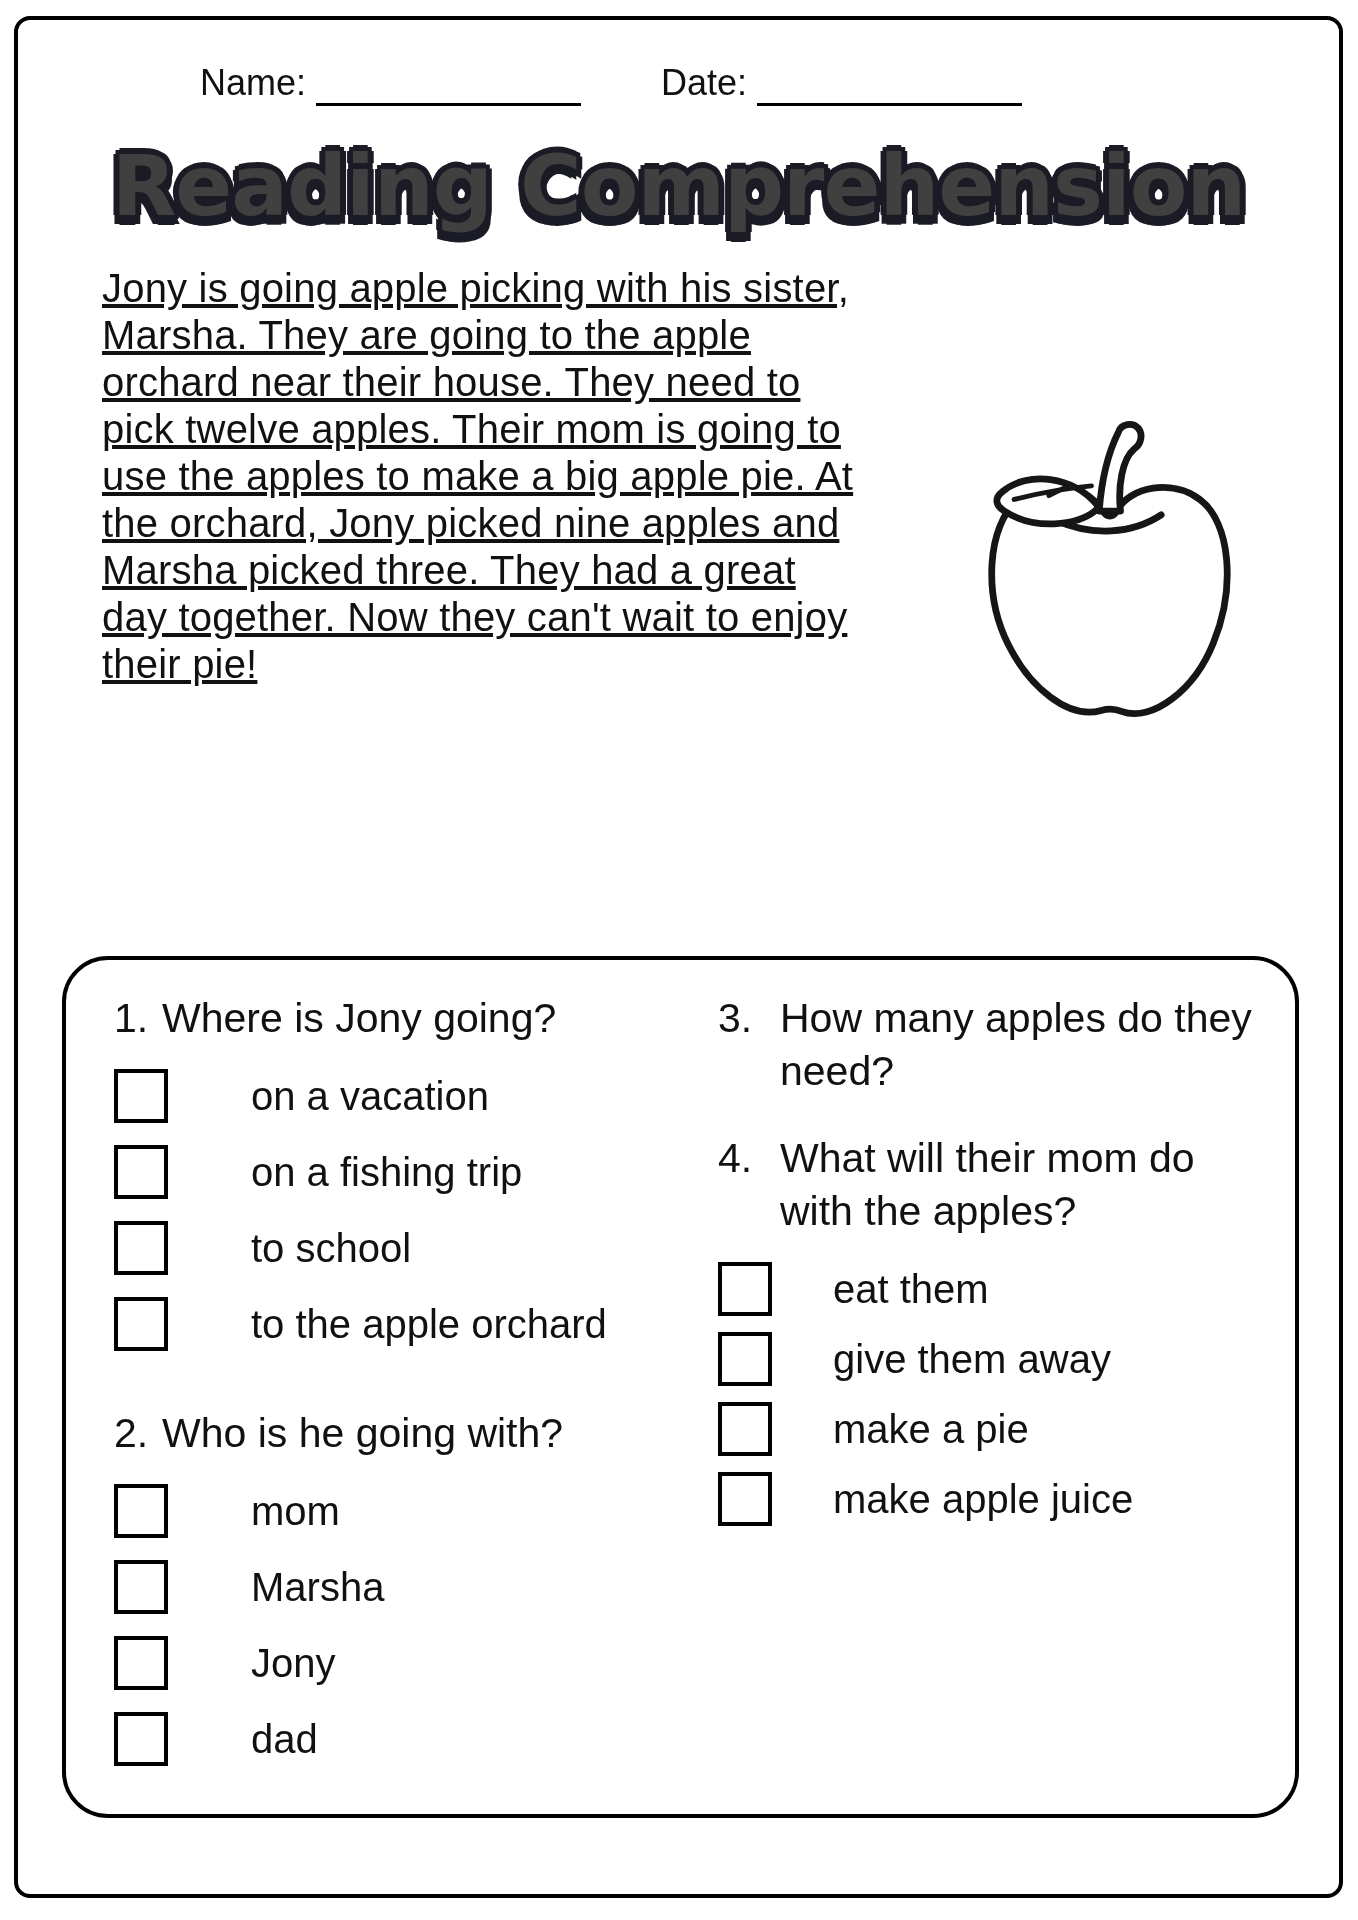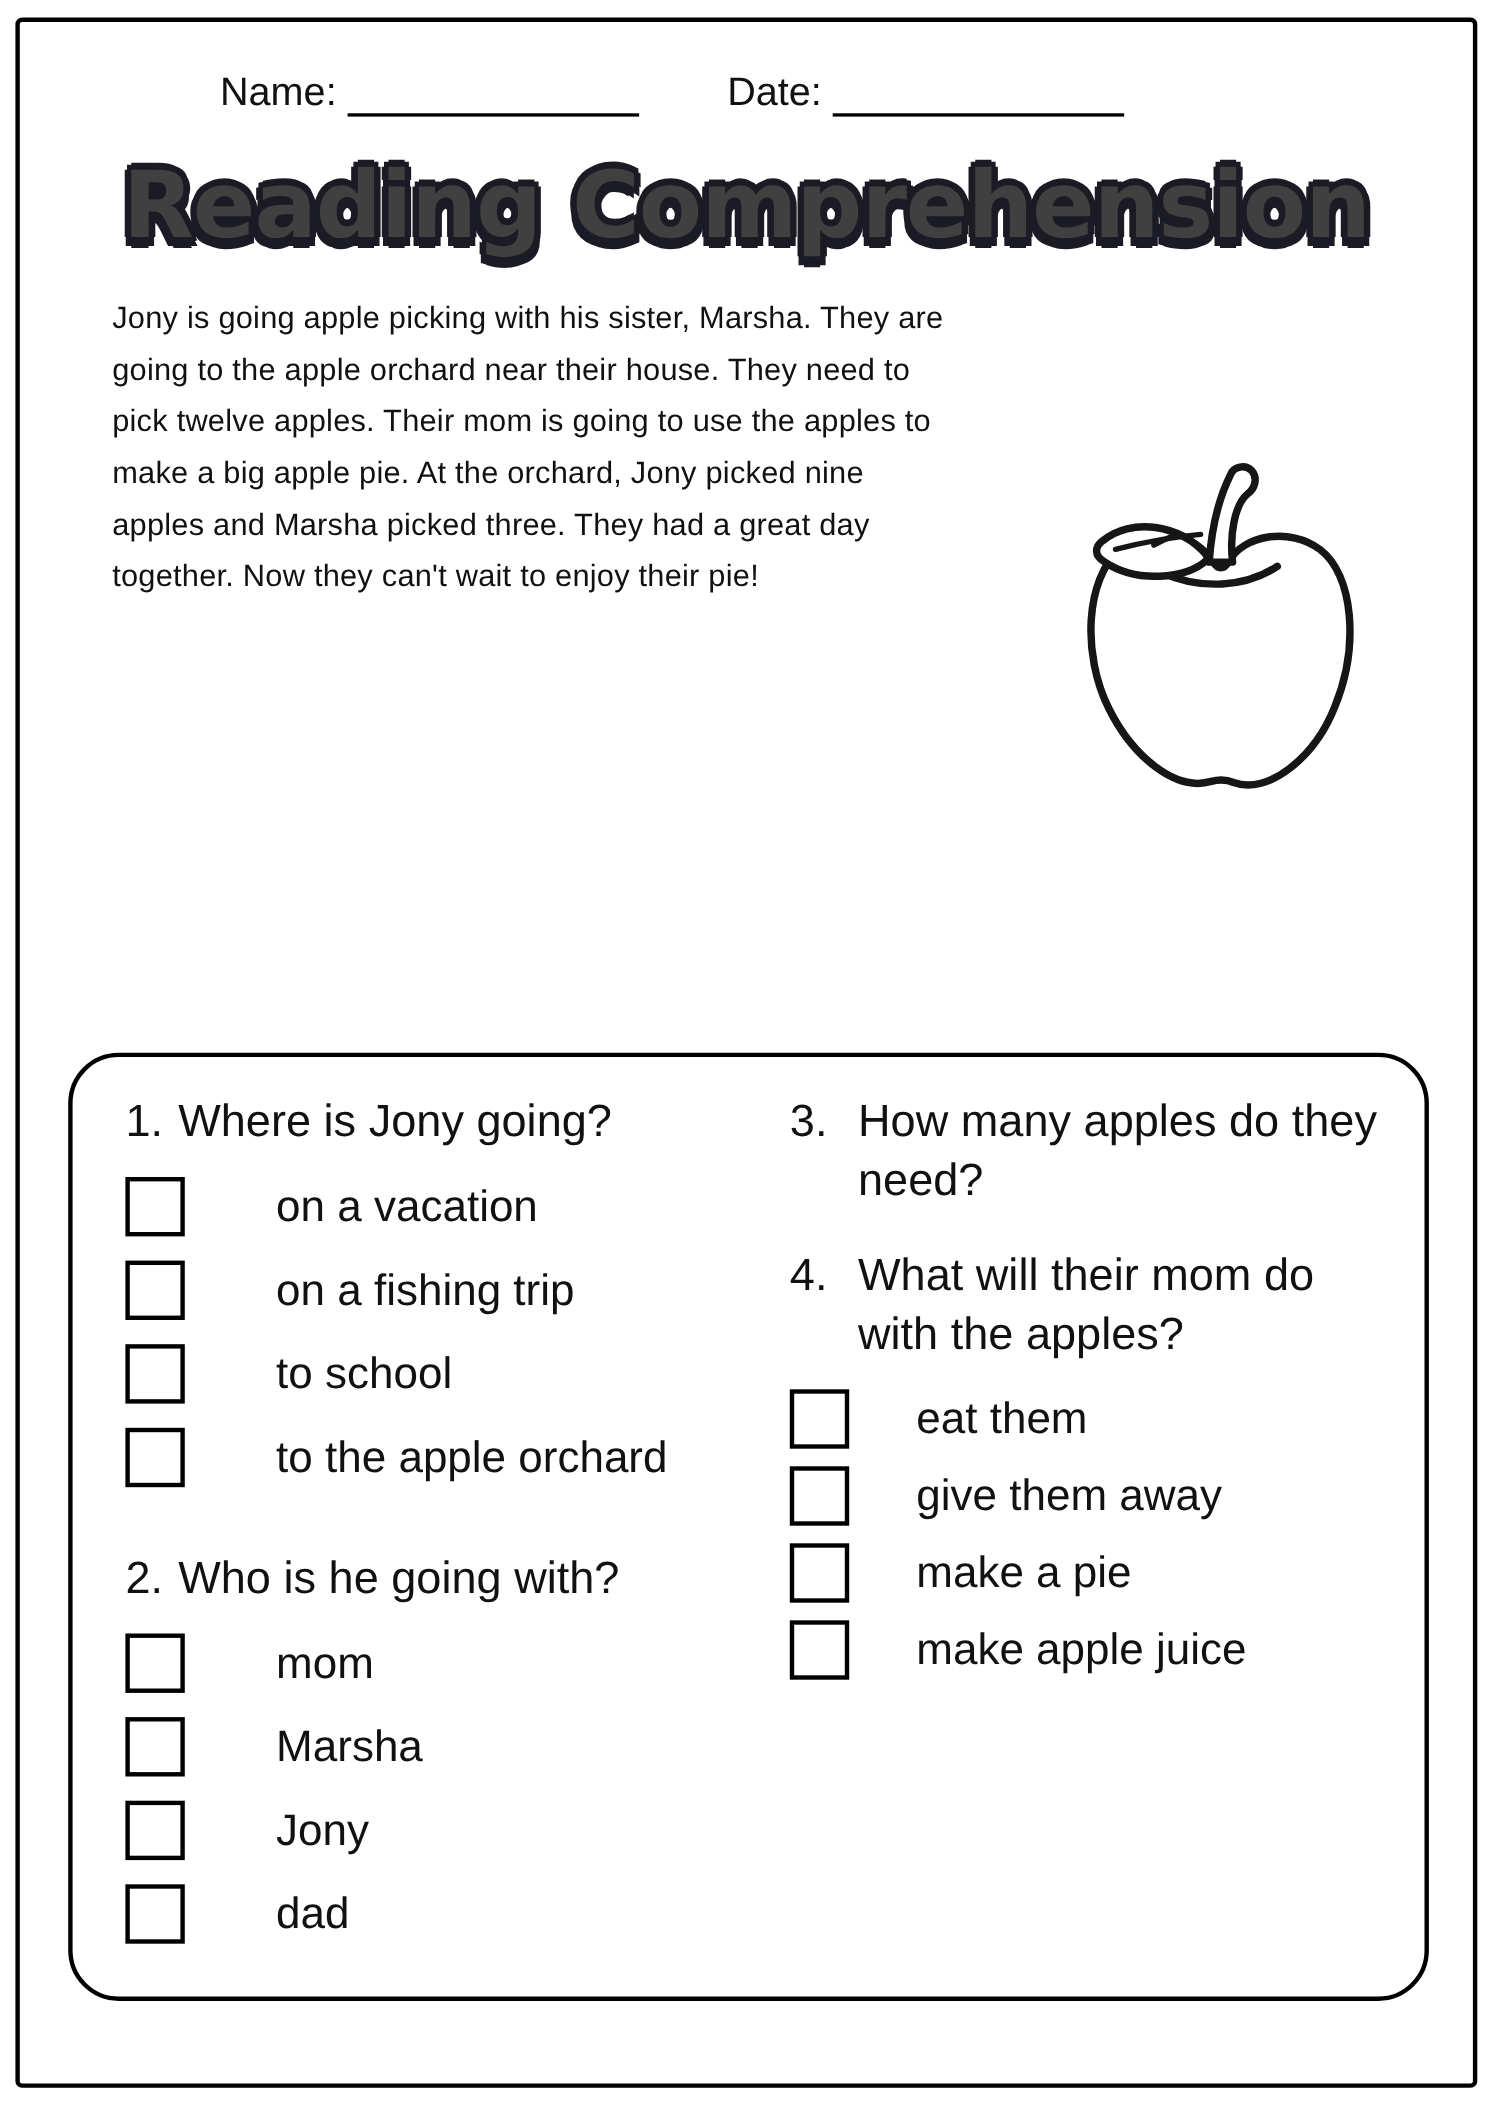--- a/index.html
+++ b/index.html
@@ -3,21 +3,21 @@
 <meta charset="utf-8">
 <style>
   html,body{margin:0;padding:0;background:#ffffff;}
   body{
     width:1358px;height:1920px;position:relative;overflow:hidden;
     font-family:"Liberation Sans",sans-serif;color:#111;
     -webkit-font-smoothing:antialiased;
   }
   .page{
     position:absolute;left:14px;top:16px;right:15px;bottom:22px;
-    border:4px solid #000;border-radius:6px;background:#fff;
+    border:4px solid #000;border-radius:16px;background:#fff;
   }
   
   .top-row{
     margin-top:42px;padding-left:182px;display:flex;align-items:flex-end;
     font-size:36px;
   }
   .field{display:flex;align-items:flex-end;}
   .field-label{padding-bottom:2px;}
   .write-line{
     display:inline-block;width:265px;height:38px;margin-left:10px;
@@ -33,21 +33,21 @@
     -webkit-text-stroke:6px #1b1b26;
     paint-order:stroke fill;
     text-shadow:
       0 10px 0 #1b1b26, 5px 9px 0 #1b1b26, -5px 9px 0 #1b1b26,
       6px 0 0 #1b1b26, -6px 0 0 #1b1b26, 0 6px 0 #1b1b26, 0 -6px 0 #1b1b26,
       4px 4px 0 #1b1b26, -4px 4px 0 #1b1b26, 4px -4px 0 #1b1b26, -4px -4px 0 #1b1b26;
   }
   
   .content{display:flex;margin-top:26px;padding:0 55px 0 84px;}
   .passage{
-    width:756px;font-size:28px;line-height:47px;letter-spacing:0.2px;
+    width:756px;font-size:40px;line-height:47px;letter-spacing:0.2px;text-decoration:underline;
   }
   .apple-wrap{margin-left:auto;margin-right:28px;margin-top:122px;}
   
   .qbox{
     margin:195px 40px 0 44px;
     border:4px solid #000;border-radius:46px;
     padding:32px 24px 22px 48px;
     display:flex;
   }
   .q-col{display:flex;flex-direction:column;}

